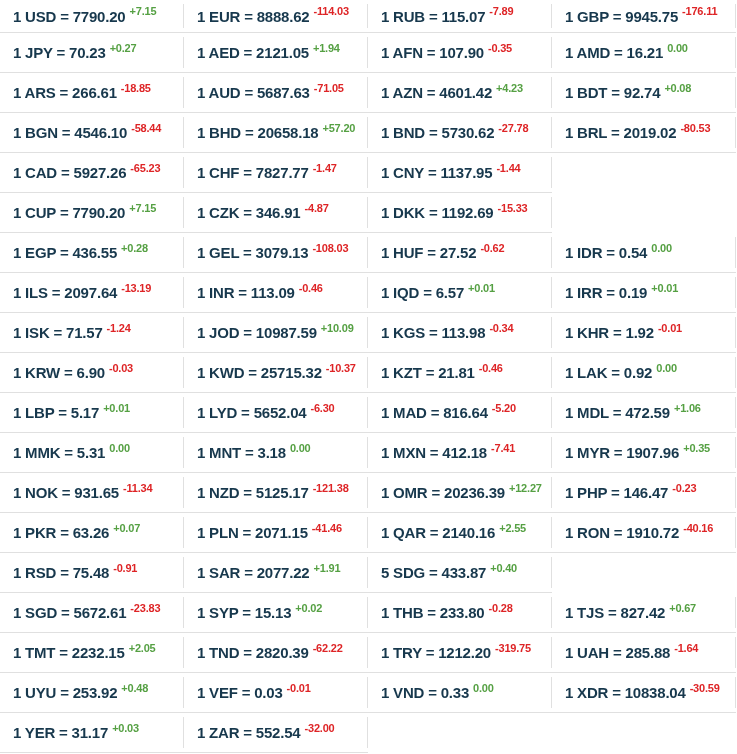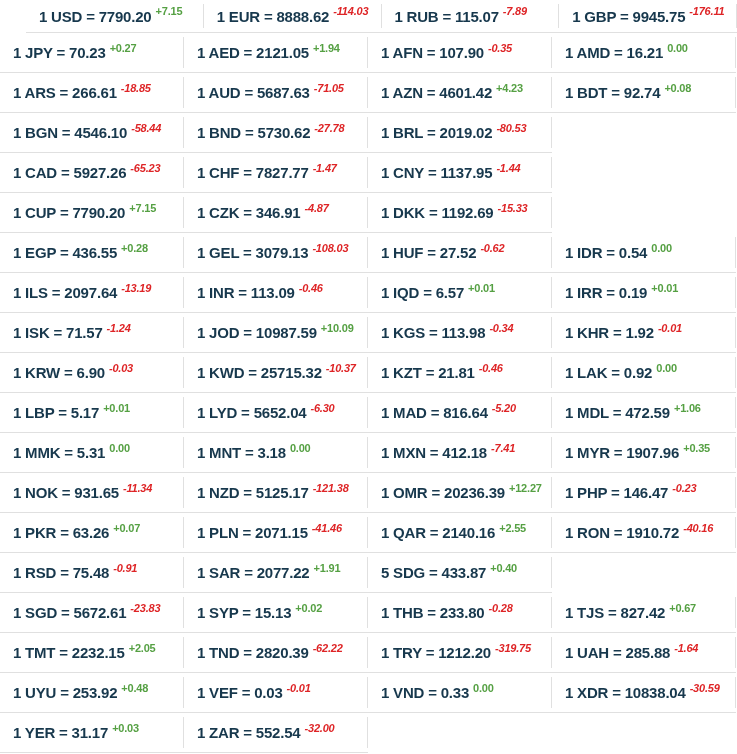--- a/index.html
+++ b/index.html
@@ -13,21 +13,20 @@
     overflow: hidden;
     background: #ffffff;
     font-family: "Liberation Sans", sans-serif;
   }
   .row {
     display: flex;
     height: 40px;
   }
   .row.first {
     height: 33px;
-    margin-left: 26px;
   }
   .cell {
     width: 184px;
     box-sizing: border-box;
     position: relative;
     display: flex;
     align-items: center;
     padding-left: 13px;
     border-bottom: 1px solid var(--border, #e0e0e0);
   }
@@ -57,21 +56,21 @@
   .chg {
     font-weight: 700;
     font-size: 11px;
     margin-left: 4px;
     position: relative;
     top: -5px;
     letter-spacing: -0.2px;
     white-space: nowrap;
   }
   .chg.up, .chg.zero { color: var(--up, #55a043); }
-  .chg.down { color: var(--down, #de2426); font-style: italic; }
+  .chg.down { color: var(--down, #de2426); }
 </style>
 </head>
 <body style="background: rgb(255, 255, 255);">
 
 <div class="widget">
   <div id="rates-grid">
       <div class="row first">
         <div class="cell">
     <span class="rate">1 USD = 7790.20</span>
     <span class="chg up">+7.15</span>
@@ -124,20 +123,24 @@
     <span class="rate">1 BDT = 92.74</span>
     <span class="chg up">+0.08</span>
   </div>
       </div>
       <div class="row">
         <div class="cell">
     <span class="rate">1 BGN = 4546.10</span>
     <span class="chg down">-58.44</span>
   </div>
         <div class="cell">
+    <span class="rate">1 BHD = 20658.18</span>
+    <span class="chg up">+57.20</span>
+  </div>
+        <div class="cell">
     <span class="rate">1 BND = 5730.62</span>
     <span class="chg down">-27.78</span>
   </div>
         <div class="cell">
     <span class="rate">1 BRL = 2019.02</span>
     <span class="chg down">-80.53</span>
   </div>
       </div>
       <div class="row">
         <div class="cell">

